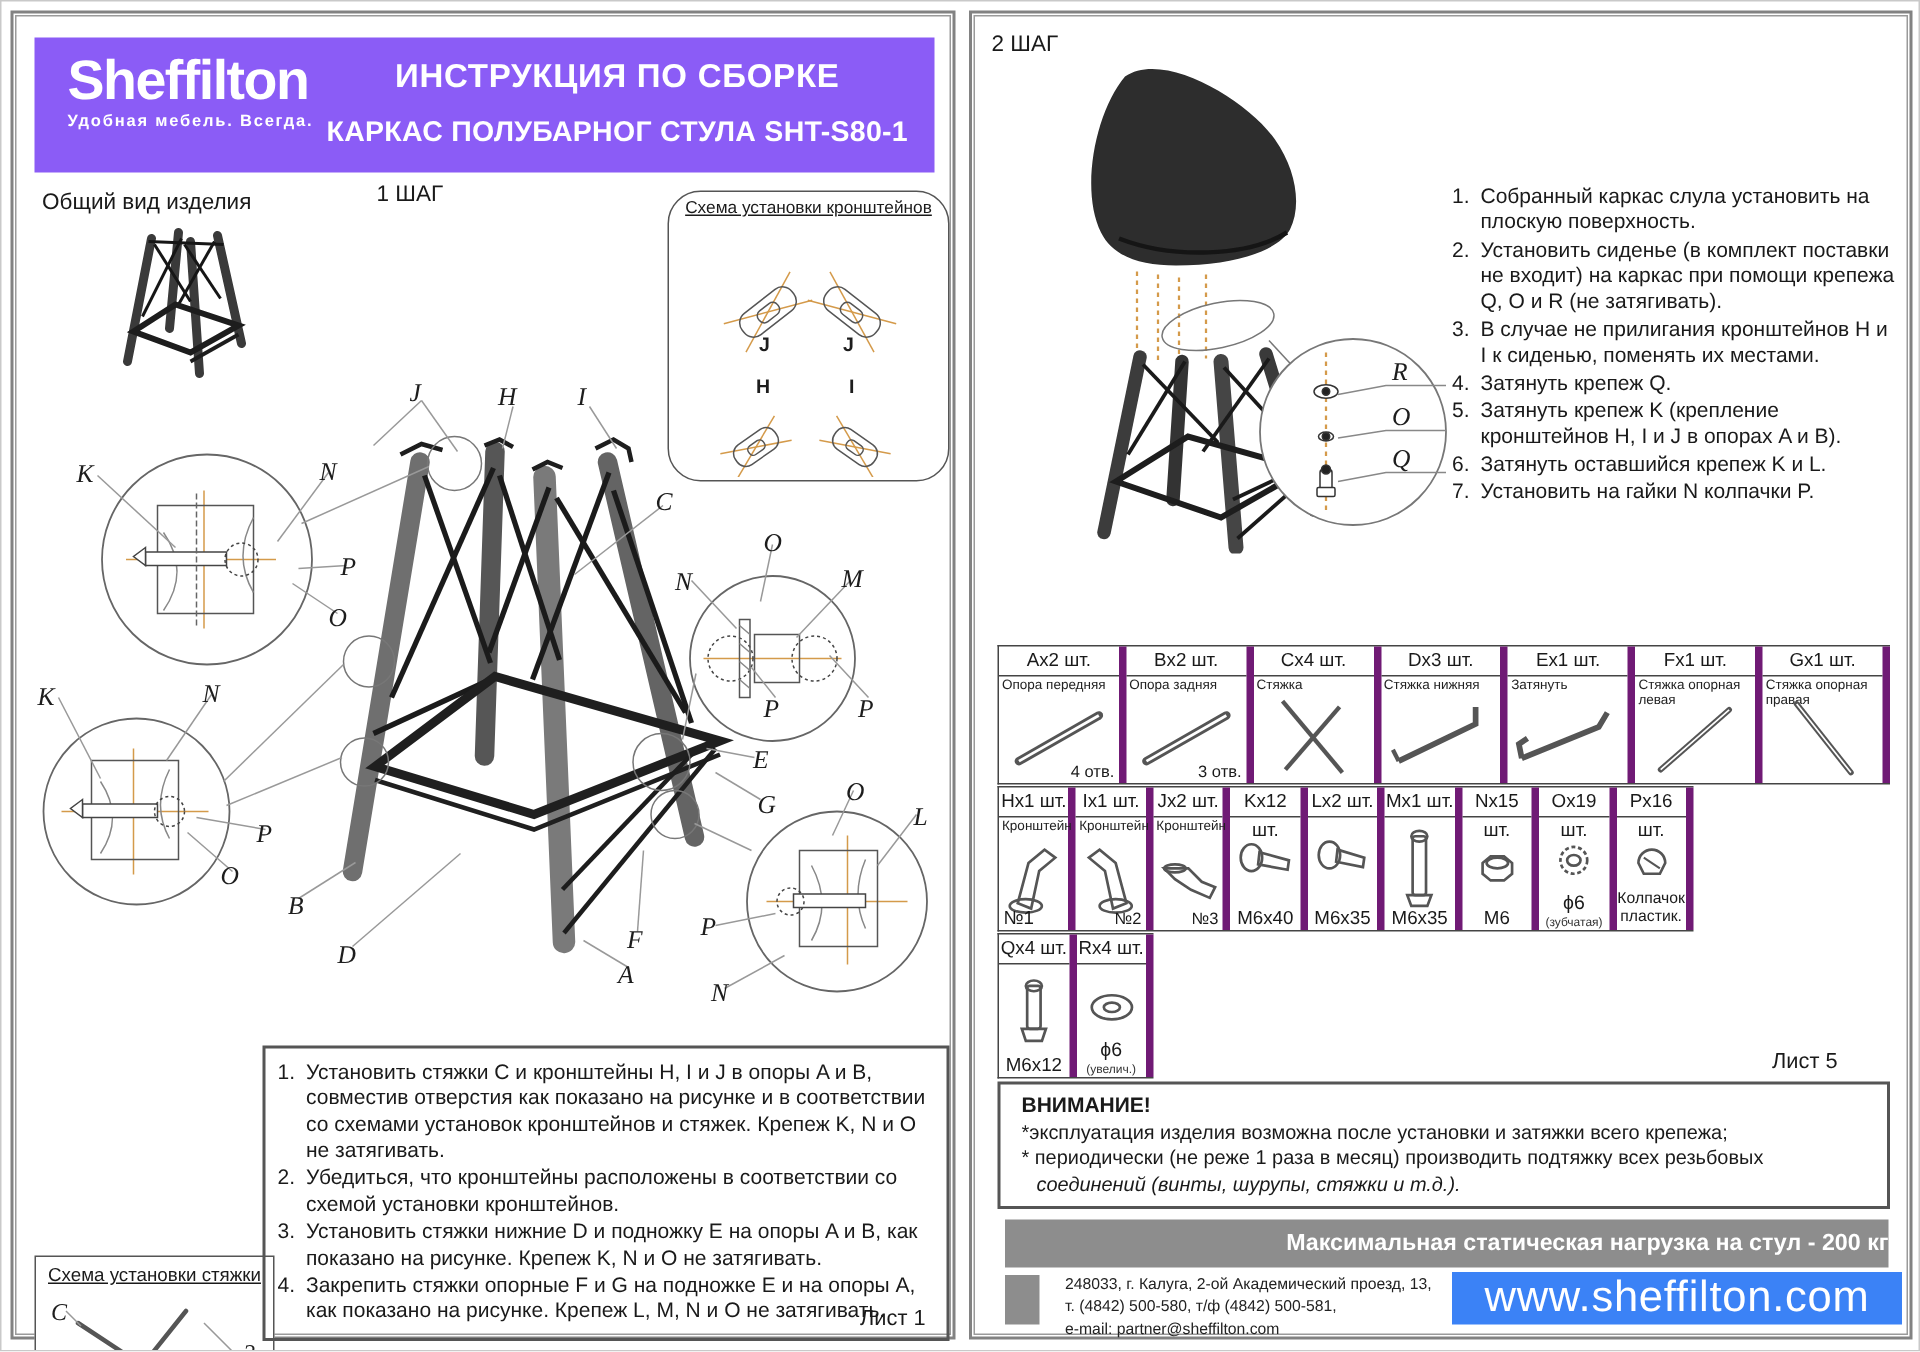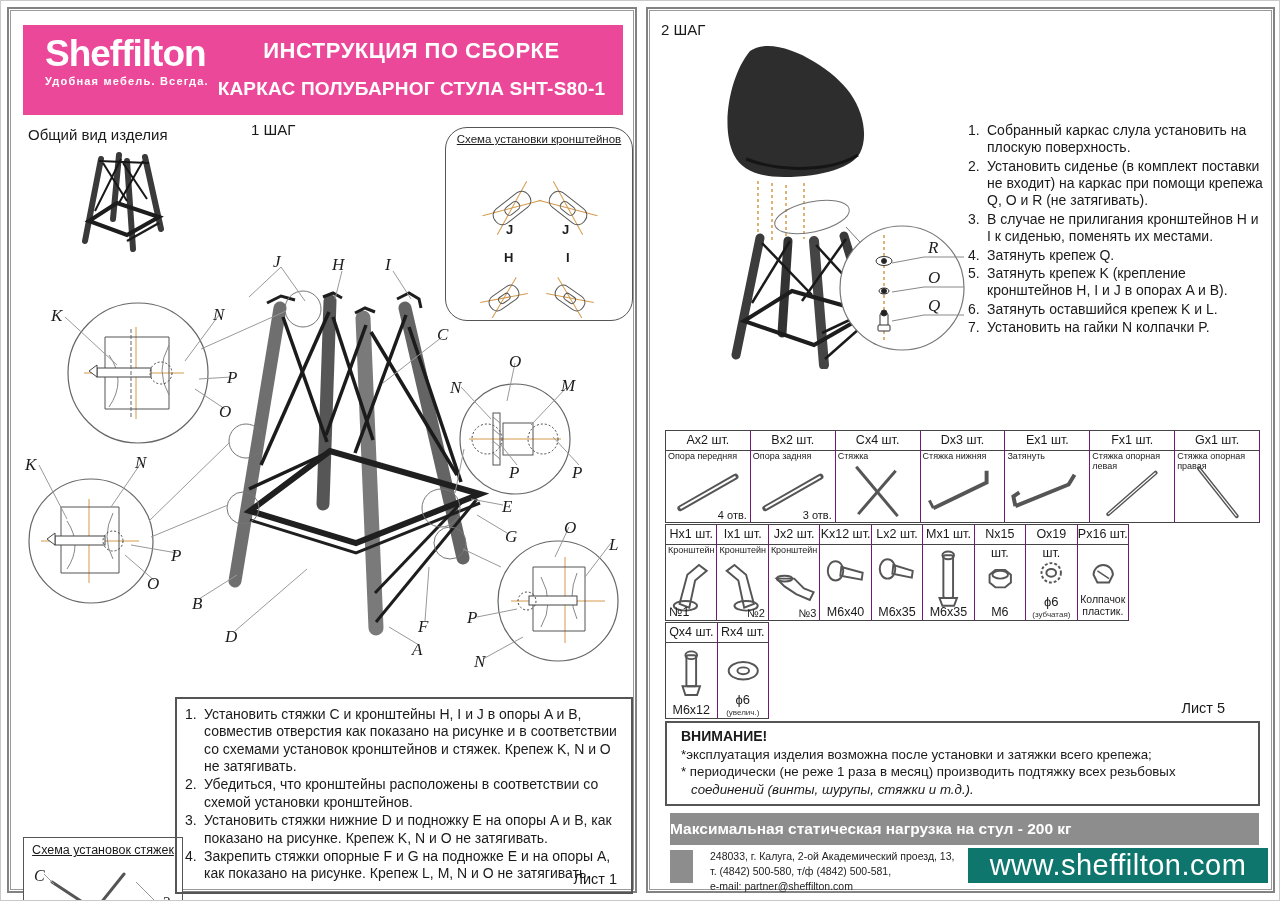--- a/index.html
+++ b/index.html
@@ -2,21 +2,21 @@
 <html><head>
 <meta charset="utf-8">
 <style>
   html,body{margin:0;padding:0;background:#fff;}
   .sheet{position:relative;width:1280px;height:901px;background:#fff;border:1px solid #c9c9c9;box-sizing:border-box;font-family:"Liberation Sans",sans-serif;color:#1a1a1a;overflow:hidden;}
   .page{position:absolute;top:6px;height:886px;border:2px solid #828282;background:#fff;box-sizing:border-box;}
   .page-left{left:6px;width:630px;}
   .page-right{left:645px;width:629px;}
   .page-inner{position:absolute;inset:1px;border:1px solid #9a9a9a;pointer-events:none;}
   
-  .hdr{position:absolute;left:14px;top:16px;width:600px;height:90px;background:#ec4899;}
+  .hdr{position:absolute;left:14px;top:16px;width:600px;height:90px;background:#8b5cf6;}
   .logo{position:absolute;left:22px;top:10px;color:#fff;}
   .logo-name{font-size:37px;font-weight:bold;letter-spacing:-1px;line-height:1;}
   .logo-tag{font-size:11px;font-weight:bold;letter-spacing:1.2px;margin-top:3px;}
   .hdr-titles{position:absolute;left:185px;right:8px;top:13px;color:#fff;text-align:center;}
   .hdr-t1{font-size:22px;font-weight:bold;letter-spacing:.5px;}
   .hdr-t2{font-size:19px;font-weight:bold;margin-top:14px;letter-spacing:.2px;}
   .overview-title{position:absolute;left:19px;top:117px;font-size:15px;font-weight:normal;}
   .step-title{position:absolute;left:242px;top:112px;font-size:15px;}
   .box{position:absolute;border:1px solid #555;background:#fff;}
   .box-title{font-size:11.5px;text-decoration:underline;text-align:center;margin-top:5px;}
@@ -35,42 +35,42 @@
   ol.steps{margin:0;padding:0;list-style:none;counter-reset:s;}
   ol.steps li{counter-increment:s;position:relative;padding-left:19px;font-size:14px;line-height:1.24;margin-bottom:1px;}
   ol.steps li::before{content:counter(s) ".";position:absolute;left:0;}
   .sheet-num{position:absolute;right:14px;bottom:5px;font-size:14.5px;}
   
   .step2-title{position:absolute;left:13px;top:12px;font-size:15px;}
   .chair-wrap{position:absolute;left:14px;top:24px;width:312px;height:336px;}
   .steps2{position:absolute;left:320px;top:113px;width:298px;}
   .steps2 li{font-size:13.6px;line-height:1.25;}
   .ptable{position:absolute;display:grid;border:1px solid #444;border-right:none;box-sizing:border-box;}
-  .pcell{border-right:1px solid #701a75;position:relative;box-sizing:border-box;}
+  .pcell{border-right:5px solid #701a75;position:relative;box-sizing:border-box;}
   .pc-head{height:19px;line-height:19px;text-align:center;font-size:12.5px;border-bottom:1px solid #444;}
   .pc-body{position:relative;height:calc(100% - 20px);}
   .pc-name{position:absolute;left:2px;top:1px;font-size:9px;line-height:1.1;color:#222;}
   .pc-note{position:absolute;right:3px;bottom:1px;font-size:11px;}
   .pc-note.center{left:0;right:0;text-align:center;font-size:12.5px;}
   .pc-note.left{left:3px;right:auto;font-size:12.5px;}
   .pc-sub{position:absolute;left:0;right:0;bottom:1px;text-align:center;font-size:8px;color:#333;}
   .pc-note.dia{left:0;right:0;bottom:11px;text-align:center;font-size:13px;}
   .pic{position:absolute;left:0;top:0;width:100%;height:100%;}
   .row1{left:17px;top:421px;width:595px;height:93px;grid-template-columns:repeat(7,1fr);}
   .row2{left:17px;top:515px;width:464px;height:97px;grid-template-columns:repeat(9,1fr);}
   .row3{left:17px;top:613px;width:104px;height:97px;grid-template-columns:repeat(2,1fr);}
   .sheet-num2{position:absolute;right:48px;top:691px;font-size:14.5px;}
   .attention{position:absolute;left:17px;top:712px;width:595px;height:85px;border:2px solid #555;box-sizing:border-box;padding:5px 10px 0 14px;}
   .attn-title{font-size:14px;font-weight:bold;margin-bottom:2px;}
   .attn-line{font-size:13.3px;line-height:1.3;}
   .attn-line.indent{padding-left:10px;font-style:italic;}
-  .loadbar{position:absolute;left:22px;top:804px;width:589px;height:32px;background:#8d8d8d;color:#fff;font-size:15.5px;font-weight:bold;text-align:left;line-height:32px;}
+  .loadbar{position:absolute;left:22px;top:804px;width:589px;height:32px;background:#8d8d8d;color:#fff;font-size:15.5px;font-weight:bold;text-align:right;line-height:32px;}
   .f-square{position:absolute;left:22px;top:841px;width:23px;height:33px;background:#8d8d8d;}
   .address{position:absolute;left:62px;top:840px;font-size:10.5px;line-height:1.45;color:#222;}
-  .www-box{position:absolute;left:320px;top:839px;width:300px;height:35px;background:#0f766e;color:#fff;text-align:center;font-size:29px;line-height:35px;letter-spacing:.5px;}
+  .www-box{position:absolute;left:320px;top:839px;width:300px;height:35px;background:#3b82f6;color:#fff;text-align:center;font-size:29px;line-height:35px;letter-spacing:.5px;}
   .orange{stroke:#d49a4a;}
 </style>
 </head>
 <body>
 
 <div class="sheet">
 
   <div class="page page-left">
     <div class="page-inner"></div>
 
@@ -296,21 +296,21 @@
         <span class="dlabel" style="left: 600px; top: 299px;">L</span>
         <span class="dlabel" style="left: 458px; top: 372px;">P</span>
         <span class="dlabel" style="left: 465px; top: 416px;">N</span>
         <span class="dlabel" style="left: 409px; top: 381px;">F</span>
         <span class="dlabel" style="left: 403px; top: 404px;">A</span>
         <span class="dlabel" style="left: 183px; top: 358px;">B</span>
         <span class="dlabel" style="left: 216px; top: 391px;">D</span>
       </div>
 
     <div class="box tie-box labels-host">
-      <div class="box-title">Схема установок стяжек</div>
+      <div class="box-title">Схема установки стяжки</div>
       <svg width="156" height="224" viewBox="0 0 156 224" style="top:22px">
         <g stroke="#555" stroke-width="3" stroke-linecap="round">
           <line x1="28" y1="22" x2="116" y2="80"></line>
             <line x1="100" y1="14" x2="36" y2="94"></line>
         </g>
         <g stroke="#999" stroke-width="1">
           <line x1="20" y1="14" x2="30" y2="24"></line>
             <line x1="134" y1="44" x2="112" y2="22"></line>
             <line x1="134" y1="70" x2="112" y2="78"></line>
           <line x1="26" y1="116" x2="48" y2="134"></line>

